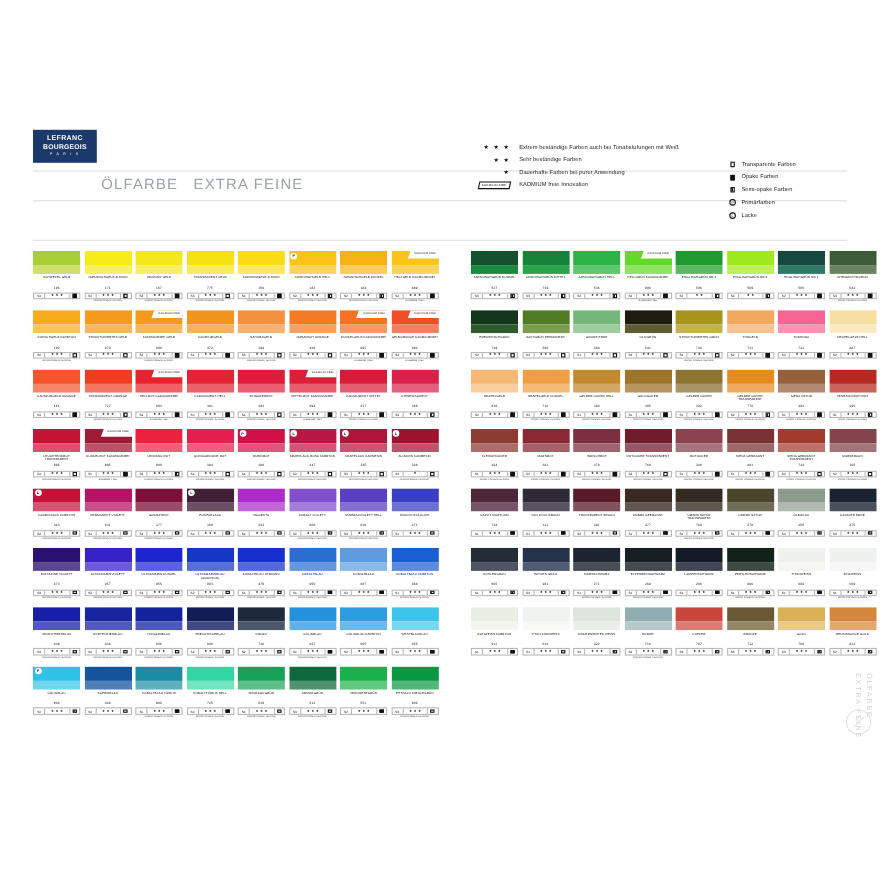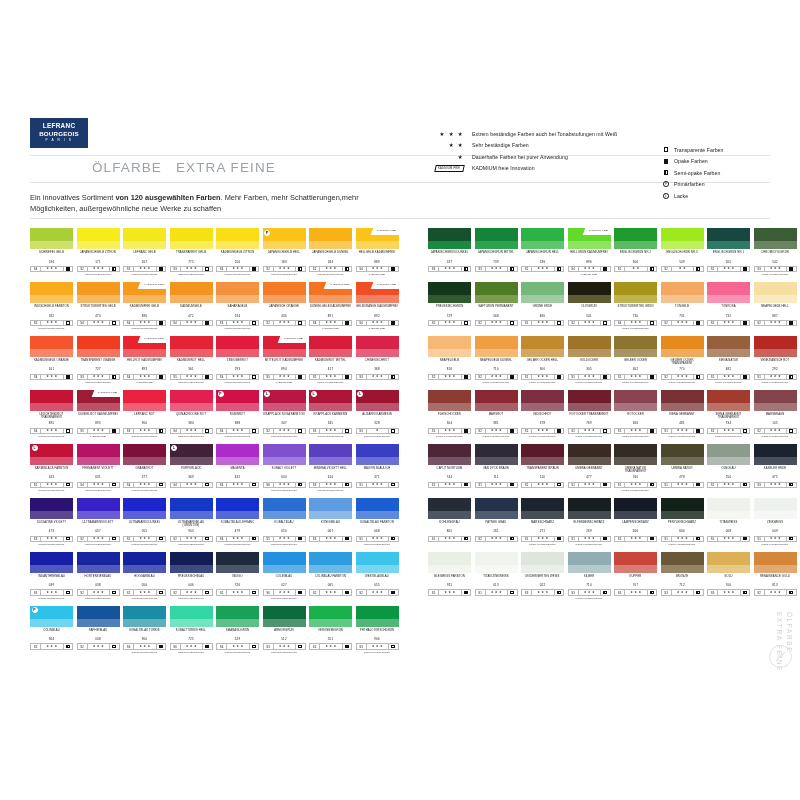--- a/index.html
+++ b/index.html
@@ -101,23 +101,20 @@
 
   <div class="hdr-rule r1"></div>
   <div class="hdr-rule r2"></div>
   <div class="hdr-rule r3"></div>
 
   <div class="hdr-title">
     <span>ÖLFARBE</span>
     <span>EXTRA FEINE</span>
   </div>
 
-  <div class="intro">
-    <span>Ein innovatives Sortiment </span><b>von 120 ausgewählten Farben</b><span>. Mehr Farben, mehr Schattierungen,mehr Möglichkeiten, außergewöhnliche neue Werke zu schaffen</span>
-  </div>
 
   <div class="legend">
     <div class="legend-col-a" id="legend-col-a">
         <div class="lg-row">
           <div class="lg-stars">★ ★ ★</div>
           <div class="lg-txt">Extrem beständige Farben auch bei Tonabstufungen mit Weiß</div>
         </div>
         <div class="lg-row">
           <div class="lg-stars">★ ★</div>
           <div class="lg-txt">Sehr beständige Farben</div>

